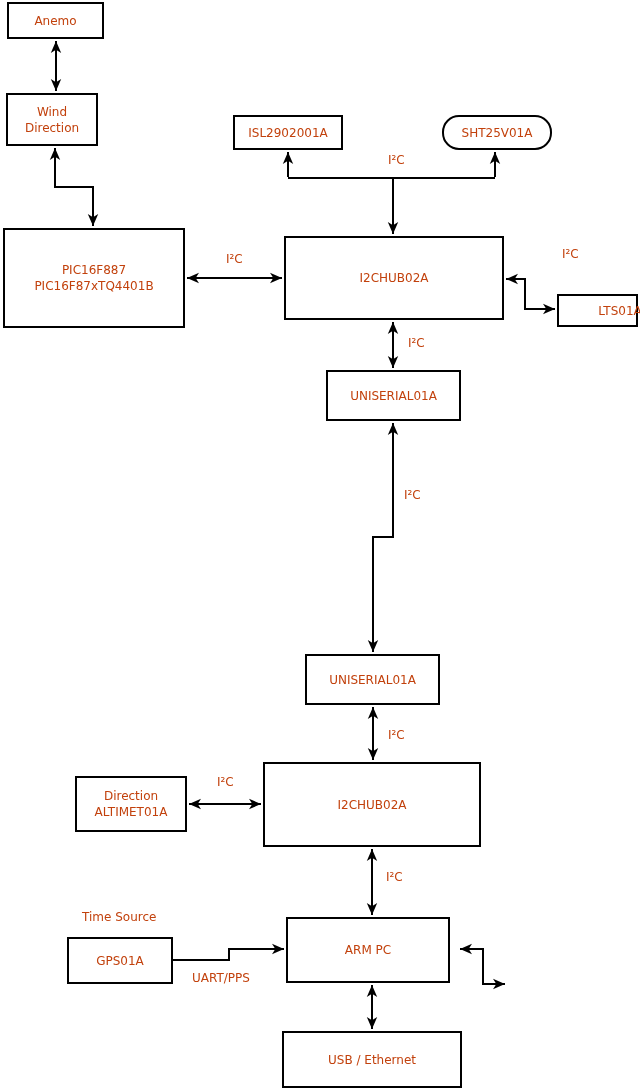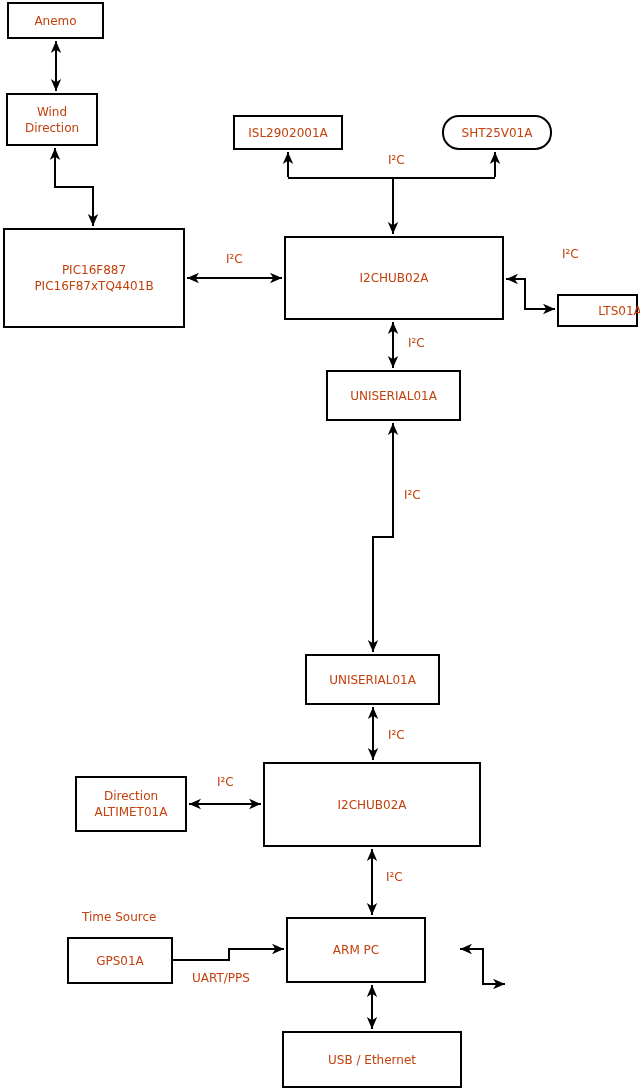--- a/index.html
+++ b/index.html
@@ -119,21 +119,21 @@
 
   <div class="node" style="left:75px; top:776px; width:112px; height:56px;">
     <span>Direction</span>
     <span>ALTIMET01A</span>
   </div>
 
   <div class="node" style="left:67px; top:937px; width:106px; height:47px;">
     <span>GPS01A</span>
   </div>
 
-  <div class="node" style="left:286px; top:917px; width:140px; height:66px;">
+  <div class="node" style="left:286px; top:917px; width:164px; height:66px;">
     <span>ARM PC</span>
   </div>
 
 
   <div class="node" style="left:282px; top:1031px; width:180px; height:57px;">
     <span>USB / Ethernet</span>
   </div>
 
   <div class="floating-label" style="left:226px; top:252px;">I²C</div>
   <div class="floating-label" style="left:388px; top:153px;">I²C</div>

